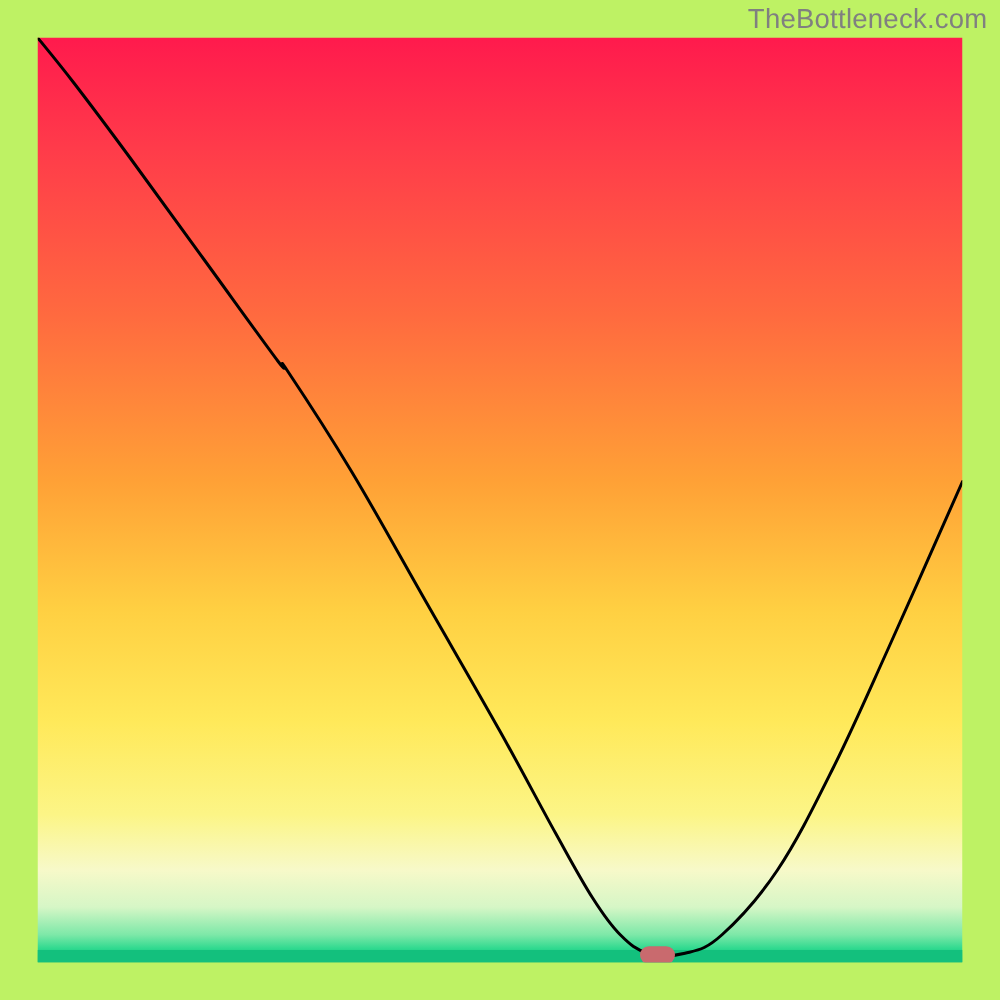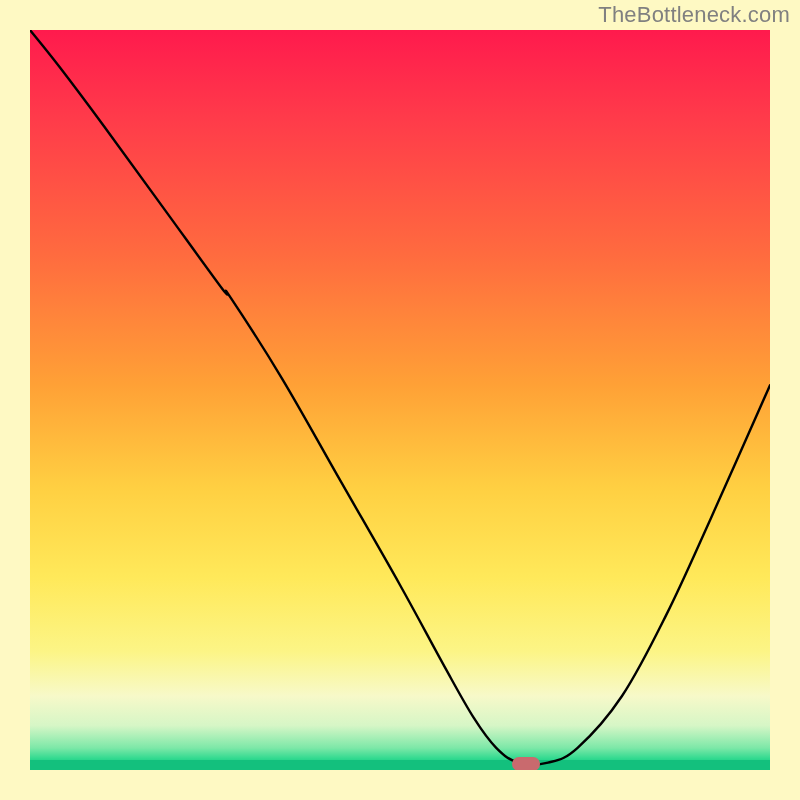--- a/index.html
+++ b/index.html
@@ -8,21 +8,21 @@
     width: 800px;
     height: 800px;
     background: #000;
     overflow: hidden;
     font-family: Arial, Helvetica, sans-serif;
   }
   .frame {
     position: relative;
     width: 800px;
     height: 800px;
-    background: #fef9c3;
+    background: #bef264;
   }
   .watermark {
     position: absolute;
     top: 2px;
     right: 10px;
     color: #808080;
     font-size: 22px;
     letter-spacing: 0.2px;
     z-index: 10;
   }

